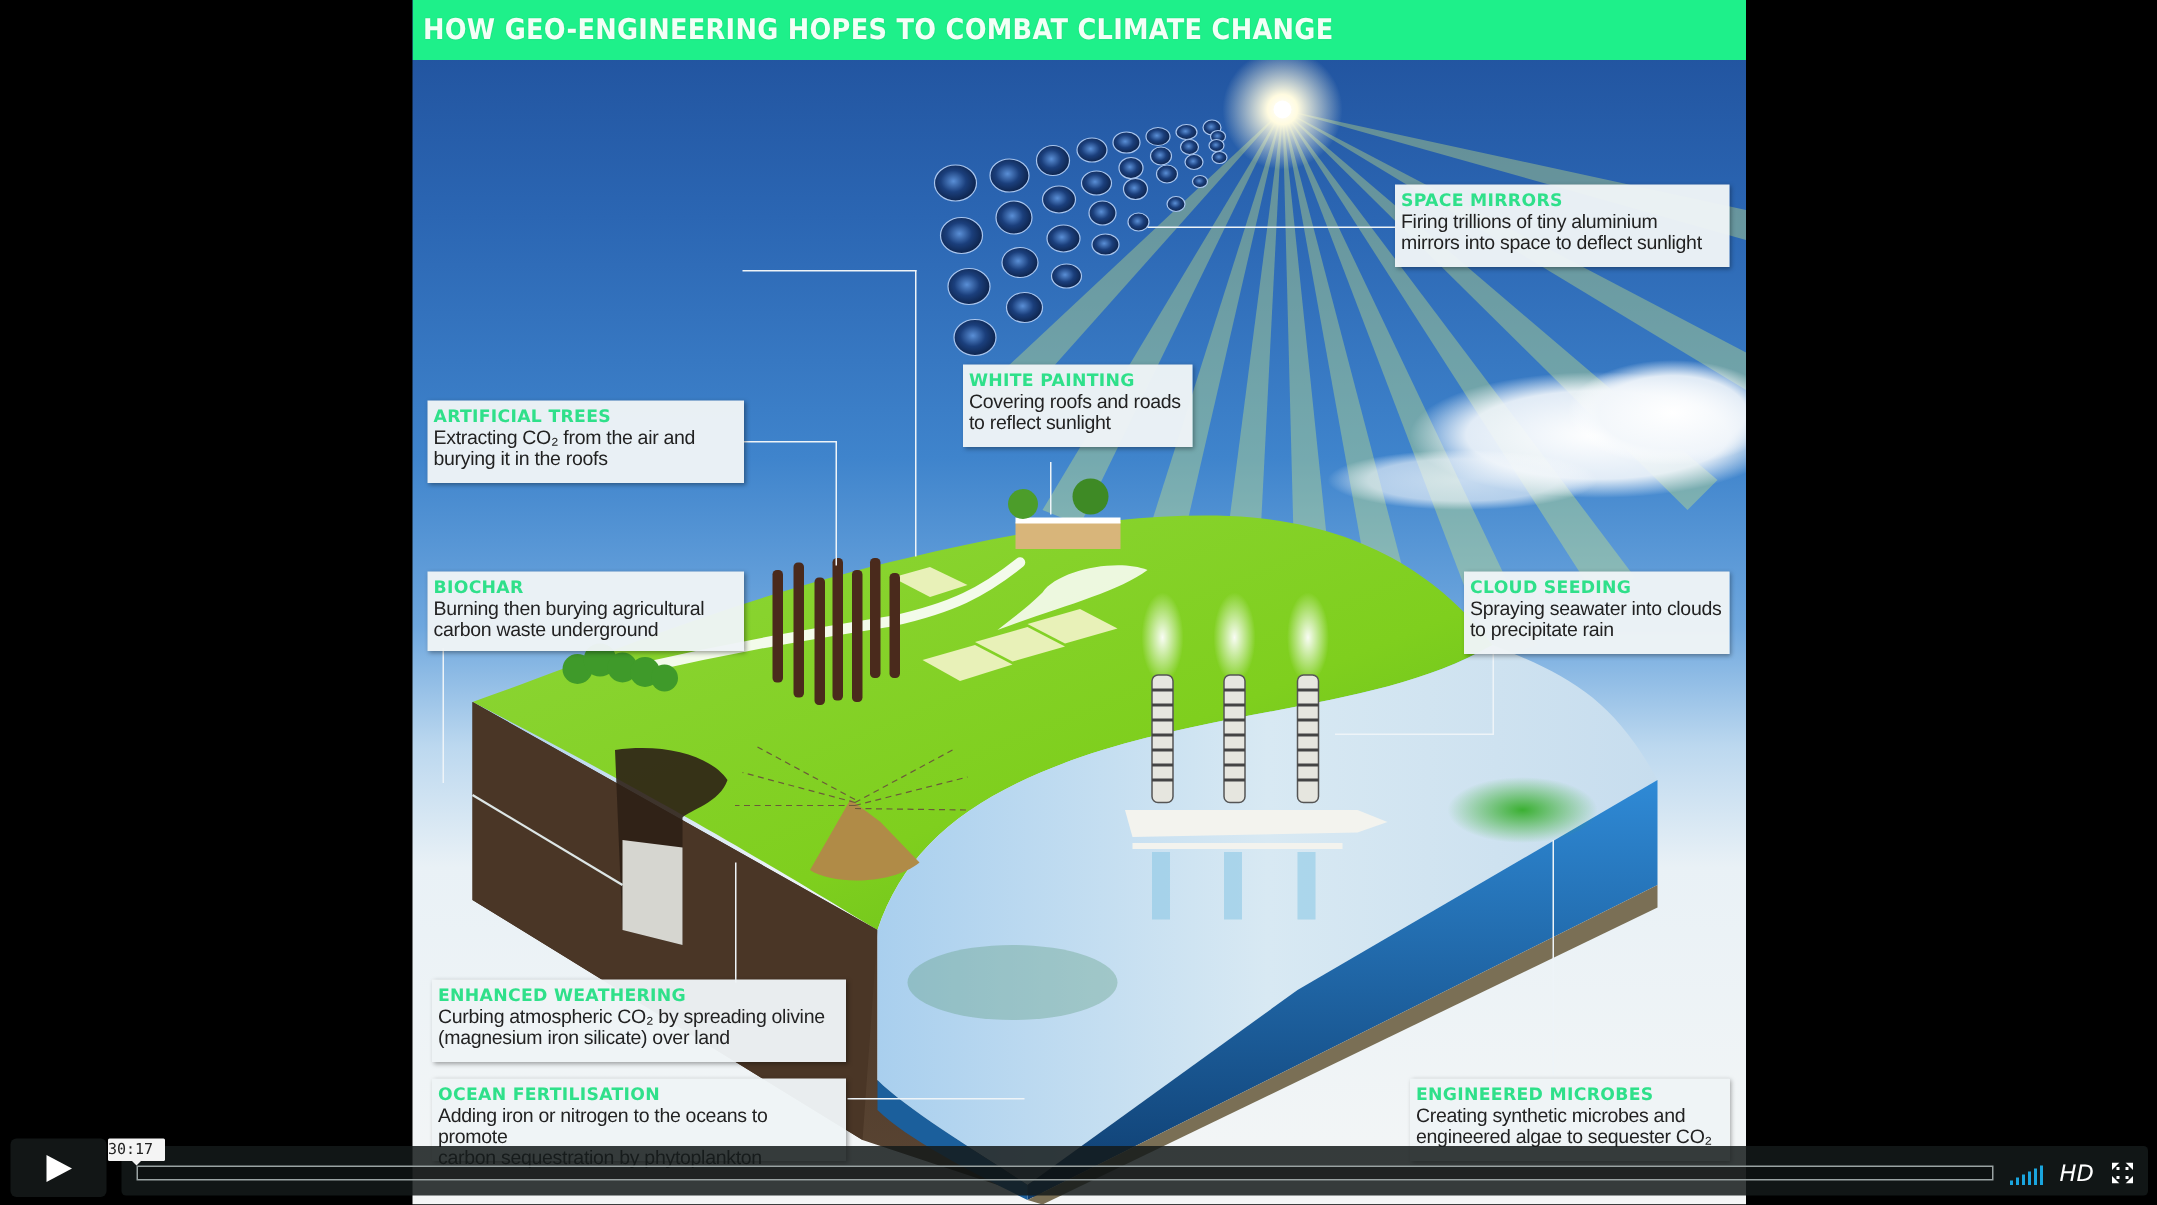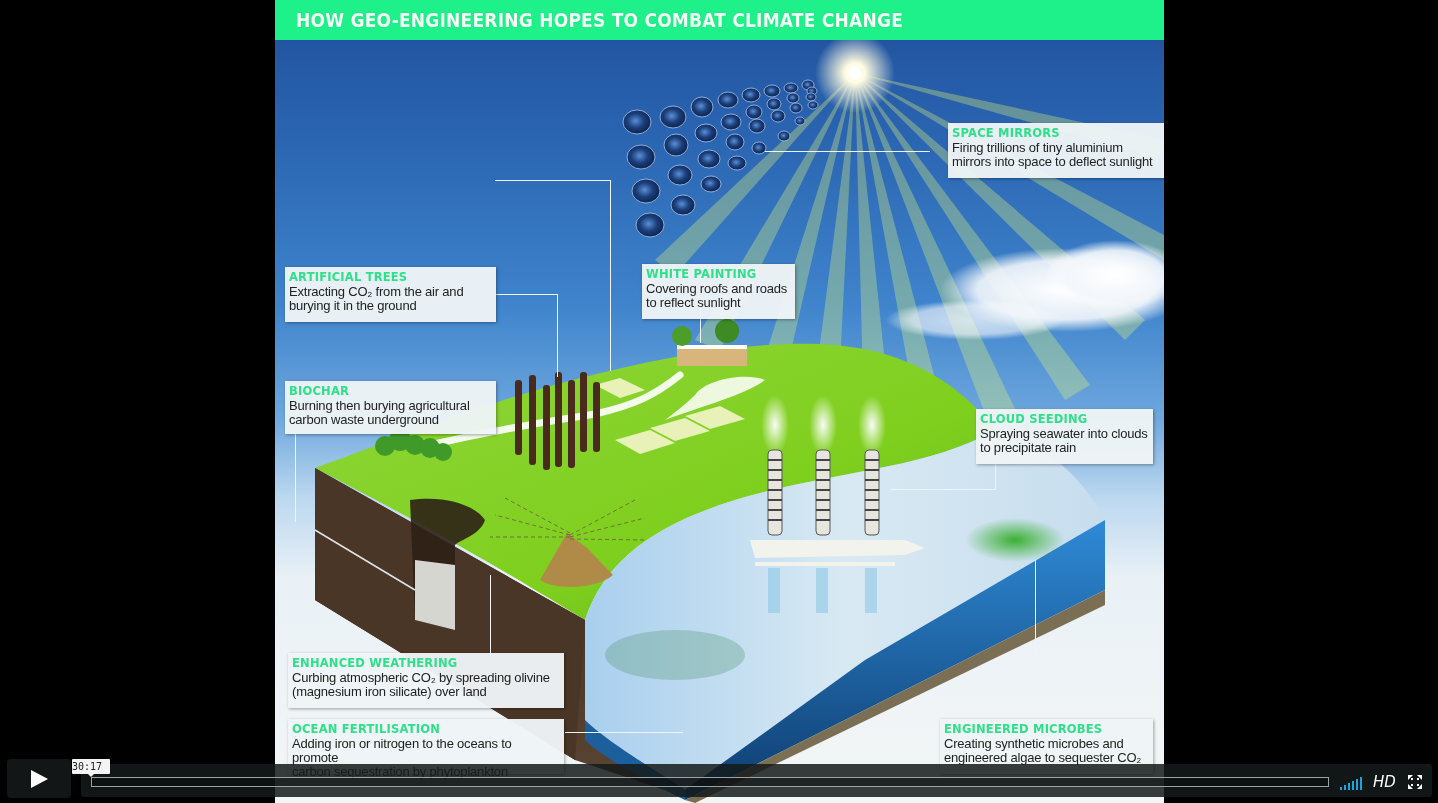--- a/index.html
+++ b/index.html
@@ -1,20 +1,20 @@
 <!DOCTYPE html>
 <html><head>
 <meta charset="utf-8">
 <style>
   html,body{margin:0;padding:0;}
   body{width:1438px;height:803px;background:#000;position:relative;overflow:hidden;font-family:"Liberation Sans",sans-serif;}
   .stage{position:absolute;left:275px;top:0;width:889px;height:803px;overflow:hidden;
     background:linear-gradient(180deg,#1f4f9a 0%,#2b66b3 18%,#3f84cc 38%,#6ea7de 52%,#bcd8ef 62%,#e9f1f6 72%,#f4f6f6 100%);}
   .title-bar{position:absolute;left:0;top:0;width:889px;height:40px;background:#1ef08a;display:flex;align-items:center;}
-  .title-bar span{color:#f2fff6;font-family:"DejaVu Sans Condensed","DejaVu Sans",sans-serif;font-weight:bold;font-size:19px;letter-spacing:0.2px;padding-left:21px;text-shadow:0 0 1px rgba(0,0,0,0.15);}
+  .title-bar span{color:#f2fff6;font-family:"DejaVu Sans Condensed","DejaVu Sans",sans-serif;font-weight:bold;font-size:19px;letter-spacing:0.2px;padding-left:7px;text-shadow:0 0 1px rgba(0,0,0,0.15);}
   .callout{position:absolute;background:rgba(238,244,246,0.97);box-shadow:1px 1px 3px rgba(0,0,0,0.35);padding:3px 5px 4px 4px;box-sizing:border-box;}
   .callout .h{color:#2fe08a;font-family:"DejaVu Sans",sans-serif;font-weight:bold;font-size:11.5px;line-height:15px;letter-spacing:0.2px;}
   .callout .b{color:#222;font-family:Liberation Sans, sans-serif;font-size:13px;line-height:14px;letter-spacing:-0.2px;}
   .leader{position:absolute;border-color:#eef4f8;border-style:solid;border-width:0;}
   svg.art{position:absolute;left:0;top:0;}
   .controls{position:absolute;left:0;top:758px;width:1438px;height:45px;}
   .play-btn{position:absolute;left:7px;top:1px;width:64px;height:39px;background:rgba(20,24,24,0.92);border-radius:4px;display:flex;align-items:center;justify-content:center;cursor:pointer;}
   .bar-bg{position:absolute;left:81px;top:6px;width:1351px;height:33px;background:rgba(20,26,26,0.85);border-radius:3px;}
   .track{position:absolute;left:91px;top:777px;width:1238px;height:10px;border:1px solid #9aa3a3;box-sizing:border-box;background:rgba(10,12,12,0.5);}
   .time-tip{position:absolute;left:72px;top:759px;width:38px;height:15px;background:#f4f4f4;color:#222;font-family:"DejaVu Sans Mono",monospace;font-size:10px;line-height:15px;text-align:left;border-radius:1px;}
@@ -239,42 +239,42 @@
   <div class="leader" style="left:760px;top:560px;width:0;height:157px;border-left-width:1.5px;"></div>
 
   <div class="title-bar">
     <span>HOW GEO-ENGINEERING HOPES TO COMBAT CLIMATE CHANGE</span>
   </div>
 
 
   <div class="callout" style="left:10px;top:267px;width:211px;height:55px;">
     <div class="h">ARTIFICIAL TREES</div>
     <div class="b">Extracting CO₂ from the air and</div>
-    <div class="b">burying it in the ground</div>
+    <div class="b">burying it in the roofs</div>
   </div>
 
   <div class="callout" style="left:10px;top:381px;width:211px;height:53px;">
     <div class="h">BIOCHAR</div>
     <div class="b">Burning then burying agricultural</div>
     <div class="b">carbon waste underground</div>
   </div>
 
-  <div class="callout" style="left:673px;top:123px;width:223px;height:55px;">
+  <div class="callout" style="left:655px;top:123px;width:223px;height:55px;">
     <div class="h">SPACE MIRRORS</div>
     <div class="b">Firing trillions of tiny aluminium</div>
     <div class="b">mirrors into space to deflect sunlight</div>
   </div>
 
-  <div class="callout" style="left:367px;top:264px;width:153px;height:55px;">
+  <div class="callout" style="left:367px;top:243px;width:153px;height:55px;">
     <div class="h">WHITE PAINTING</div>
     <div class="b">Covering roofs and roads</div>
     <div class="b">to reflect sunlight</div>
   </div>
 
-  <div class="callout" style="left:701px;top:381px;width:177px;height:55px;margin-top:28px;">
+  <div class="callout" style="left:701px;top:381px;width:177px;height:55px;">
     <div class="h">CLOUD SEEDING</div>
     <div class="b">Spraying seawater into clouds</div>
     <div class="b">to precipitate rain</div>
   </div>
 
   <div class="callout" style="left:13px;top:653px;width:276px;height:55px;">
     <div class="h">ENHANCED WEATHERING</div>
     <div class="b">Curbing atmospheric CO₂ by spreading olivine</div>
     <div class="b">(magnesium iron silicate) over land</div>
   </div>

